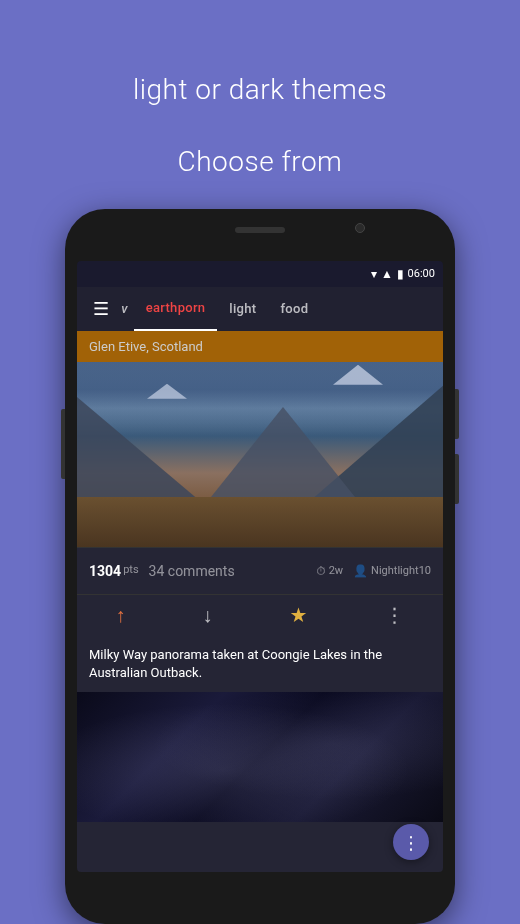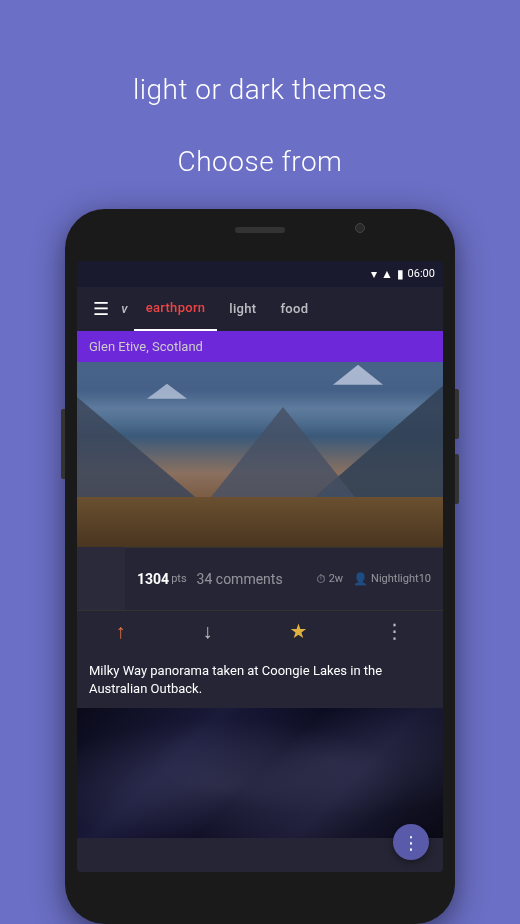--- a/index.html
+++ b/index.html
@@ -190,21 +190,21 @@
     .post-card {
       background: #2a2a3a;
       margin: 0;
       flex-shrink: 0;
     }
 
     .post-title-bar {
       padding: 8px 12px;
       font-size: 13px;
       color: #ccc;
-      background: #6d28d9;
+      background: #a16207;
     }
 
     .post-image {
       width: 100%;
       height: 185px;
       background: linear-gradient(
         to bottom,
         #5a7fa0 0%,
         #4a6a90 15%,
         #6a8aaa 25%,
@@ -284,26 +284,24 @@
     .sky-overlay {
       position: absolute;
       top: 0;
       left: 0;
       right: 0;
       height: 80px;
       background: linear-gradient(to bottom, rgba(60,80,120,0.6), transparent);
     }
 
     .post-meta {
-      padding: 23px 12px;
-      display: flex;
-      align-items: center;
+      padding: 15px 12px;
+      display: flex;
       background: #252535;
       border-top: 1px solid #333;
-      margin-left: 48px;
     }
 
     .meta-pts {
       color: white;
       font-size: 14px;
       font-weight: bold;
     }
     .meta-pts-label {
       color: rgba(255,255,255,0.5);
       font-size: 11px;

